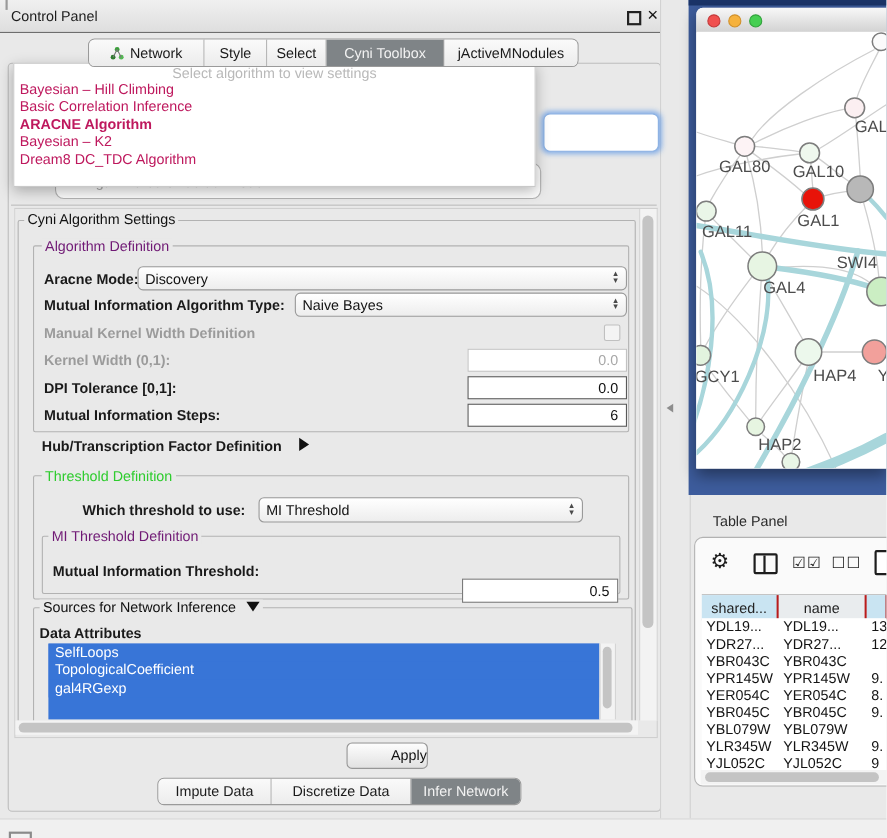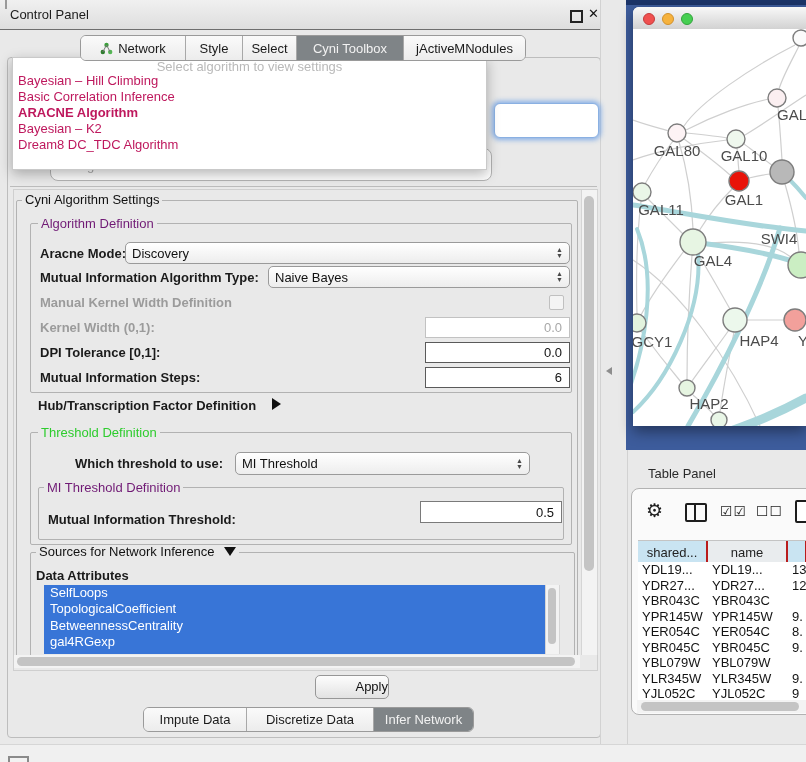--- a/index.html
+++ b/index.html
@@ -193,33 +193,32 @@
 
     <div class="flabel" style="left:61px;top:266px;">Which threshold to use:</div>
     <div class="combo" style="left:221px;top:262px;width:295px;height:23px;">
       <span>MI Threshold</span>
       <span class="stepper"><span>▲</span><br><span>▼</span></span>
     </div>
 
     <div class="group" style="left:24px;top:297px;width:524px;height:51px;"></div>
     <div class="group-label blue" style="left:30px;top:291px;">MI Threshold Definition</div>
     <div class="flabel" style="left:34px;top:322px;">Mutual Information Threshold:</div>
-    <div class="field" style="left:406px;top:311px;width:142px;height:22px;border-color:#7a7a7a;">0.5</div>
+    <div class="field" style="left:406px;top:336px;width:142px;height:22px;border-color:#7a7a7a;">0.5</div>
 
     <div class="group" style="left:16px;top:362px;width:543px;height:108px;"></div>
     <div class="group-label" style="left:22px;top:355px;">
       <span>Sources for Network Inference</span>
       <span class="tri-down" style="margin-left:6px;"></span>
     </div>
     <div class="flabel" style="left:22px;top:378px;">Data Attributes</div>
 
     <div id="attr-list" style="left:30px;top:395px;width:501px;height:69px;">
         <div class="attr-item">SelfLoops</div>
         <div class="attr-item">TopologicalCoefficient</div>
-        <div class="attr-item">BetweennessCentrality</div>
         <div class="attr-item">gal4RGexp</div>
       </div>
     <div class="sb-track-v" style="left:531px;top:395px;width:13px;height:69px;">
       <div class="sb-thumb-v" style="left:2px;top:3px;width:8px;height:56px;"></div>
     </div>
   </div>
 
   <div class="abs sb-track-v" style="left:581px;top:190px;width:15px;height:465px;">
     <div class="sb-thumb-v" style="left:2px;top:6px;width:10px;height:375px;"></div>
   </div>

